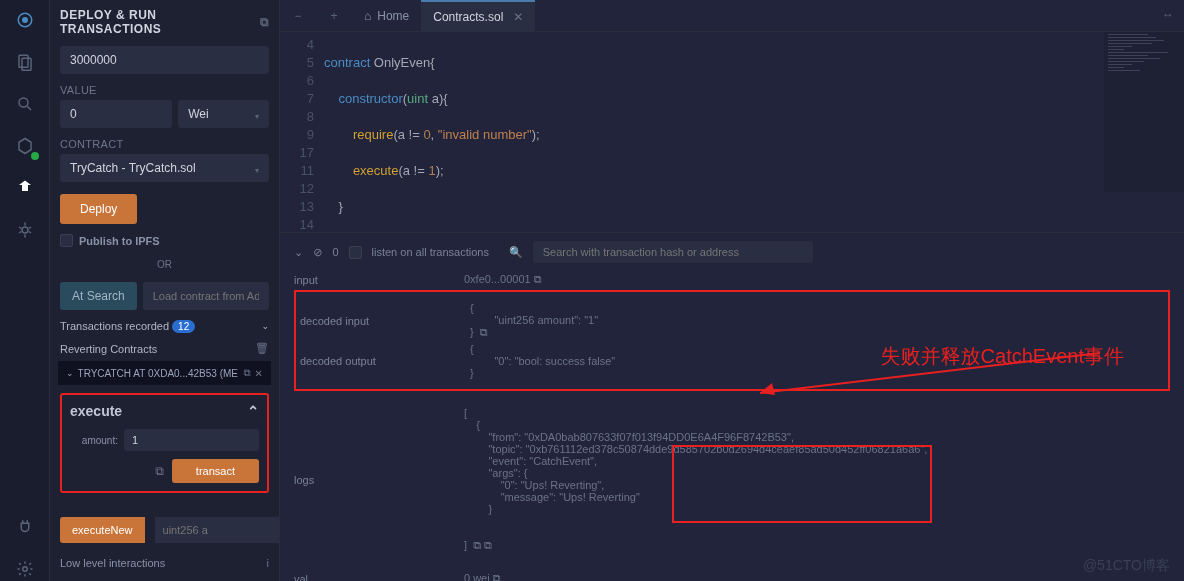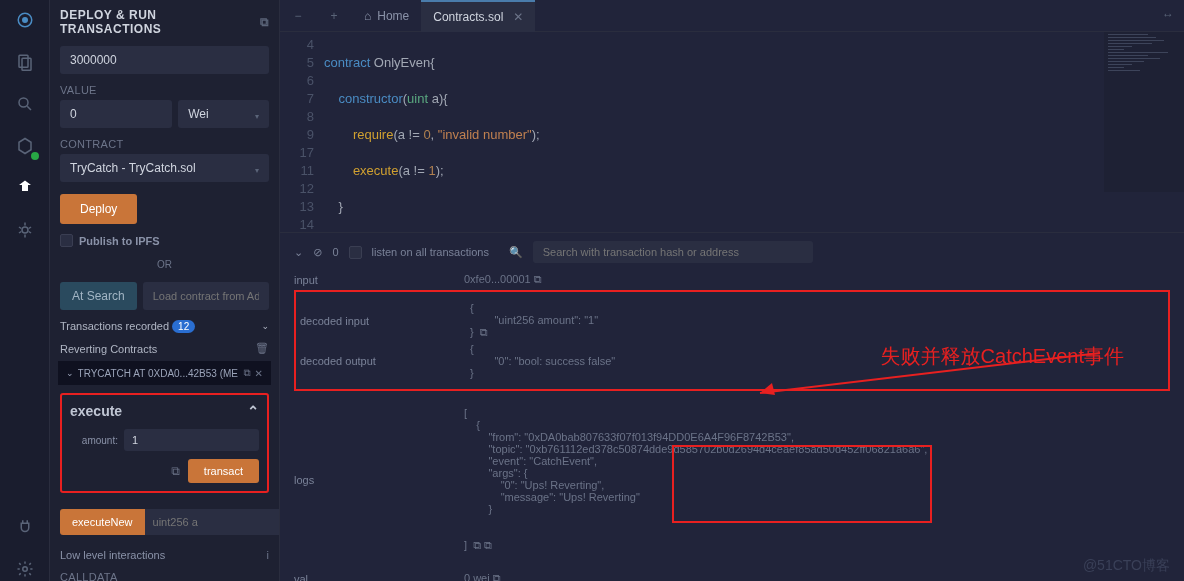--- a/index.html
+++ b/index.html
@@ -32,21 +32,21 @@
 .deployed .chev { font-size: 9px; }
 .collapse-hdr { display: flex; align-items: center; justify-content: space-between; color: #b0b6c4; font-size: 11px; margin: 10px 0 6px; }
 .badge { background: #2a6ed1; color: #fff; border-radius: 8px; padding: 1px 6px; font-size: 10px; }
 .execute-box { border: 2px solid #e82020; border-radius: 3px; padding: 8px; margin-top: 8px; }
 .exec-head { display: flex; align-items: center; justify-content: space-between; color: #c0c6d4; font-size: 14px; font-weight: 700; margin-bottom: 10px; }
 .exec-row { display: flex; align-items: center; gap: 6px; margin-bottom: 8px; }
 .exec-row .lbl { color: #8a92a8; font-size: 10px; width: 48px; text-align: right; }
 .exec-row .input { flex: 1; padding: 5px 8px; font-size: 11px; }
 .exec-actions { display: flex; justify-content: flex-end; gap: 8px; align-items: center; }
 .copy-ic { color: #6c7489; cursor: pointer; }
-.fn-row { display: flex; gap: 0; margin-top: 16px; }
+.fn-row { display: flex; gap: 10px; margin-top: 24px; }
 .fn-btn { background: #c97539; color: #fff; padding: 7px 12px; border: none; border-radius: 3px 0 0 3px; font-size: 11px; cursor: pointer; }
 .fn-input { flex: 1; background: #2a2e42; border: none; color: #7a8298; padding: 7px 8px; font-size: 11px; border-radius: 0 3px 3px 0; }
 .low-level { display: flex; align-items: center; justify-content: space-between; margin-top: 14px; font-size: 11px; color: #8a92a8; }
 .info-ic { color: #6c7489; }
 
 .main { flex: 1; display: flex; flex-direction: column; background: #21243a; min-width: 0; }
 .tabbar { display: flex; align-items: center; background: #21243a; border-bottom: 1px solid #2a2d3e; height: 32px; }
 .tabbar .tb-ic { width: 36px; display: flex; justify-content: center; color: #5a6478; cursor: pointer; }
 .tab { display: flex; align-items: center; gap: 6px; padding: 0 12px; height: 32px; color: #8a92a8; cursor: pointer; font-size: 12px; }
 .tab.active { background: #2a2e42; color: #d0d5df; border-top: 2px solid #4a7cab; }
@@ -185,21 +185,21 @@
       <div class="exec-head">
         <span>execute</span>
         <span>⌃</span>
       </div>
       <div class="exec-row">
         <span class="lbl">amount:</span>
         <input class="input" value="1" style="">
       </div>
       <div class="exec-actions">
         <span class="copy-ic">⧉</span>
-        <button class="btn btn-orange" style="padding:6px 16px;font-size:11px">transact</button>
+        <button class="btn btn-orange" style="padding:6px 24px;font-size:11px">transact</button>
       </div>
     </div>
 
     <div class="fn-row">
       <button class="fn-btn">executeNew</button>
       <input class="fn-input" placeholder="uint256 a" style="">
 
     </div>
 
     <div class="low-level">

